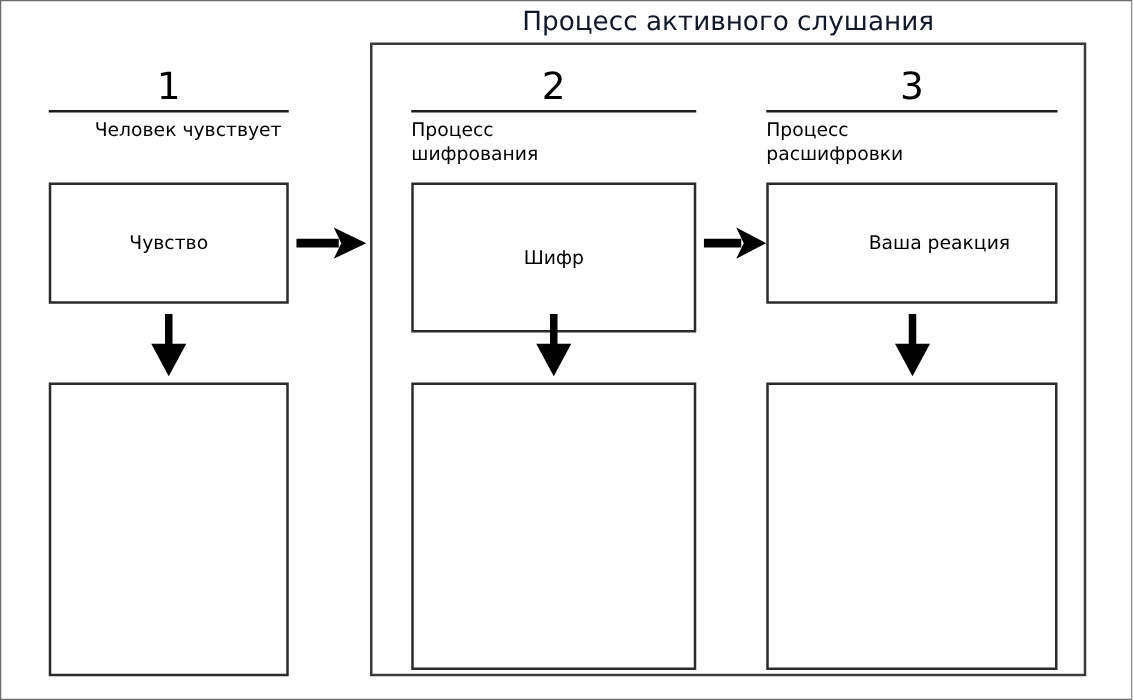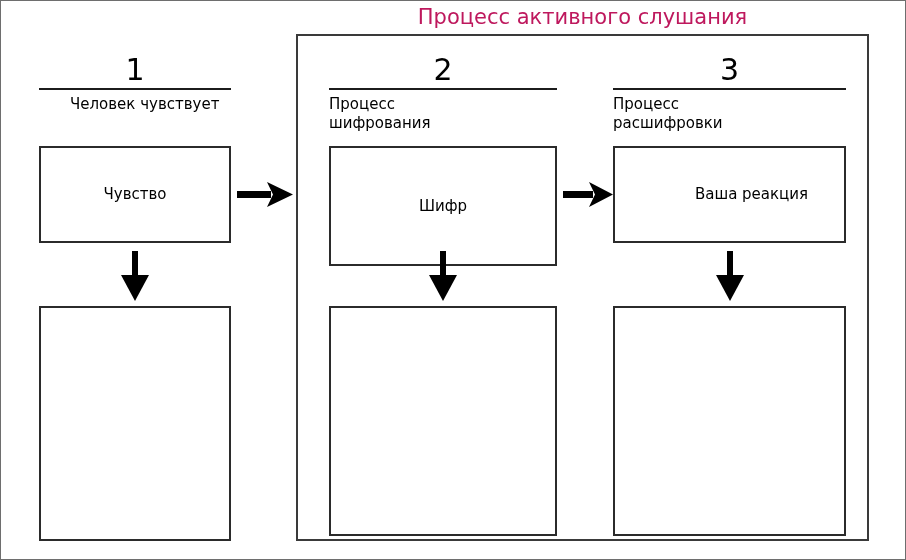--- a/index.html
+++ b/index.html
@@ -25,21 +25,21 @@
   .title {
     position: absolute;
     left: 295px;
     top: 1px;
     width: 573px;
     height: 30px;
     line-height: 30px;
     text-align: center;
     font-size: 21px;
     font-weight: 400;
-    color: #be185d;
+    color: #0f172a;
     white-space: nowrap;
   }
 
   
   .inner-frame {
     position: absolute;
     left: 295px;
     top: 33px;
     width: 573px;
     height: 507px;
@@ -66,21 +66,21 @@
   }
   .col-sub {
     font-size: 15px;
     line-height: 19px;
     font-weight: 400;
     color: #000;
     padding-top: 5px;
     white-space: pre-line;
   }
   .col-sub.left {
-    text-align: left;
+    text-align: center;
     margin-left: 31px;
   }
 
   
   .box {
     position: absolute;
     border: 2px solid #2b2b2b;
     box-sizing: border-box;
     background: #ffffff;
     display: flex;

